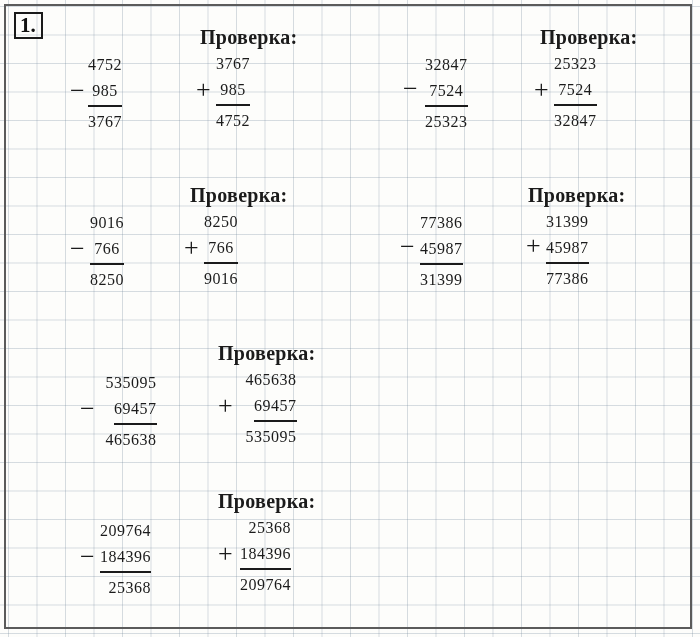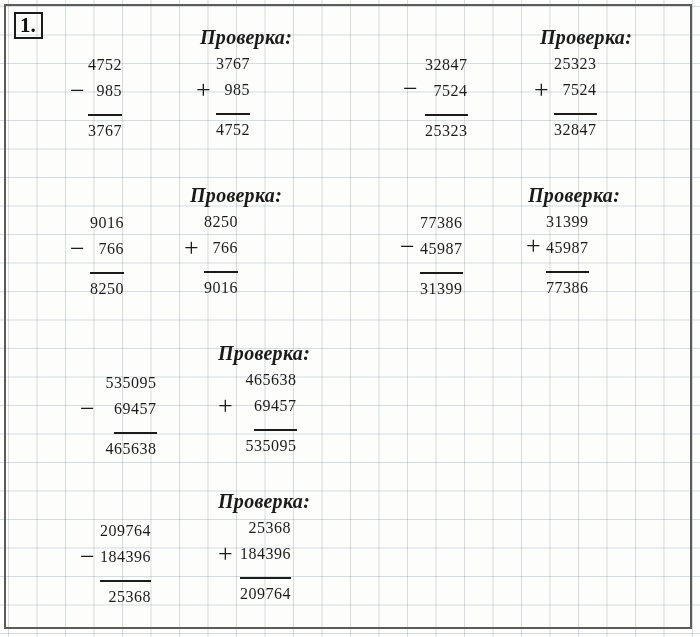--- a/index.html
+++ b/index.html
@@ -43,42 +43,42 @@
     color: #111;
     font-family: "Liberation Serif", serif;
   }
   
   .calc {
     position: absolute;
     color: #1b1b1b;
     font-family: "Liberation Serif", serif;
   }
   .calc .label {
-    font-style: italic;
     font-weight: bold;
     font-size: 20px;
     letter-spacing: 0.3px;
     text-align: left;
     margin-bottom: 2px;
     white-space: nowrap;
   }
   .rows {
     position: relative;
     display: inline-block;
   }
   .rows .r {
     font-size: 16px;
     line-height: 26px;
     text-align: right;
     white-space: pre;
     letter-spacing: 0.5px;
   }
   .rows .r.second {
     border-bottom: 2px solid #1b1b1b;
-    padding-bottom: 10px;
+    padding-bottom: 1px;
+    text-align: center;
   }
   .rows .r.result {
     padding-top: 2px;
   }
   .op {
     position: absolute;
     font-size: 26px;
     line-height: 26px;
     font-weight: normal;
     color: #1b1b1b;

